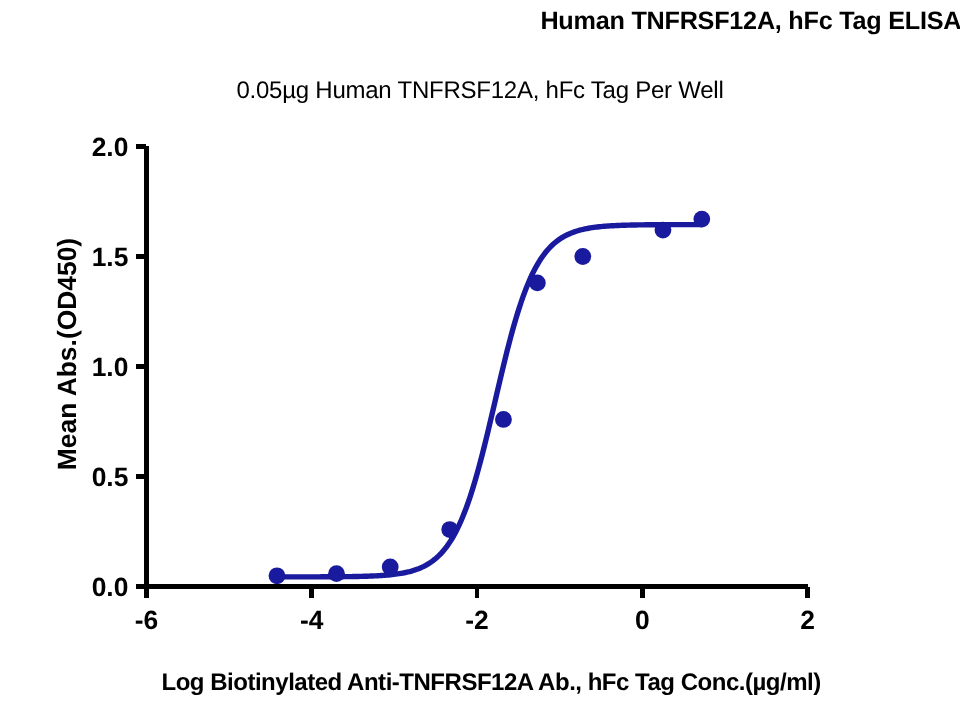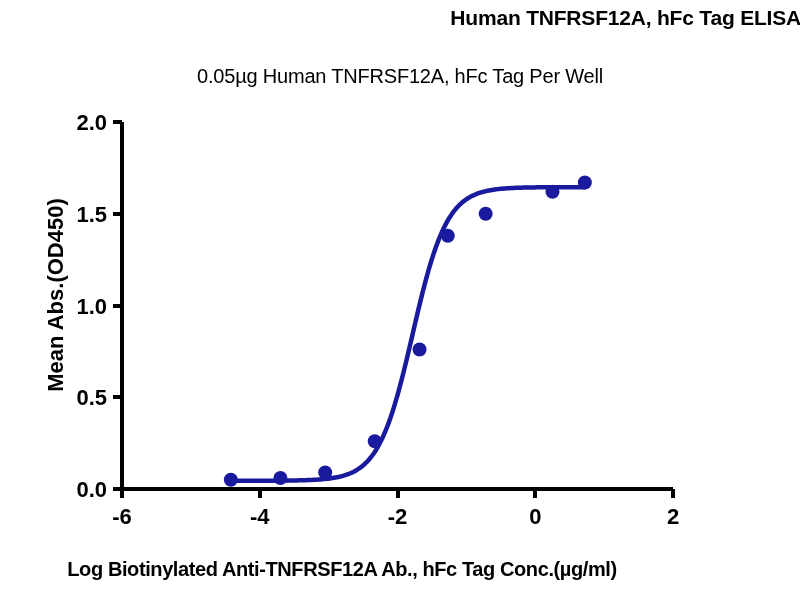--- a/index.html
+++ b/index.html
@@ -41,21 +41,21 @@
     letter-spacing: -0.2px;
     white-space: nowrap;
     margin-top: 27px;
   }
   
   #xaxis-title {
     position: absolute;
     left: 0;
     top: 558px;
     width: 684px;
-    text-align: center;
+    text-align: right;
     font-size: 20px;
     font-weight: bold;
     color: #000000;
     letter-spacing: -0.4px;
     white-space: nowrap;
   }
   
   #yaxis-title {
     position: absolute;
     left: -104px;

